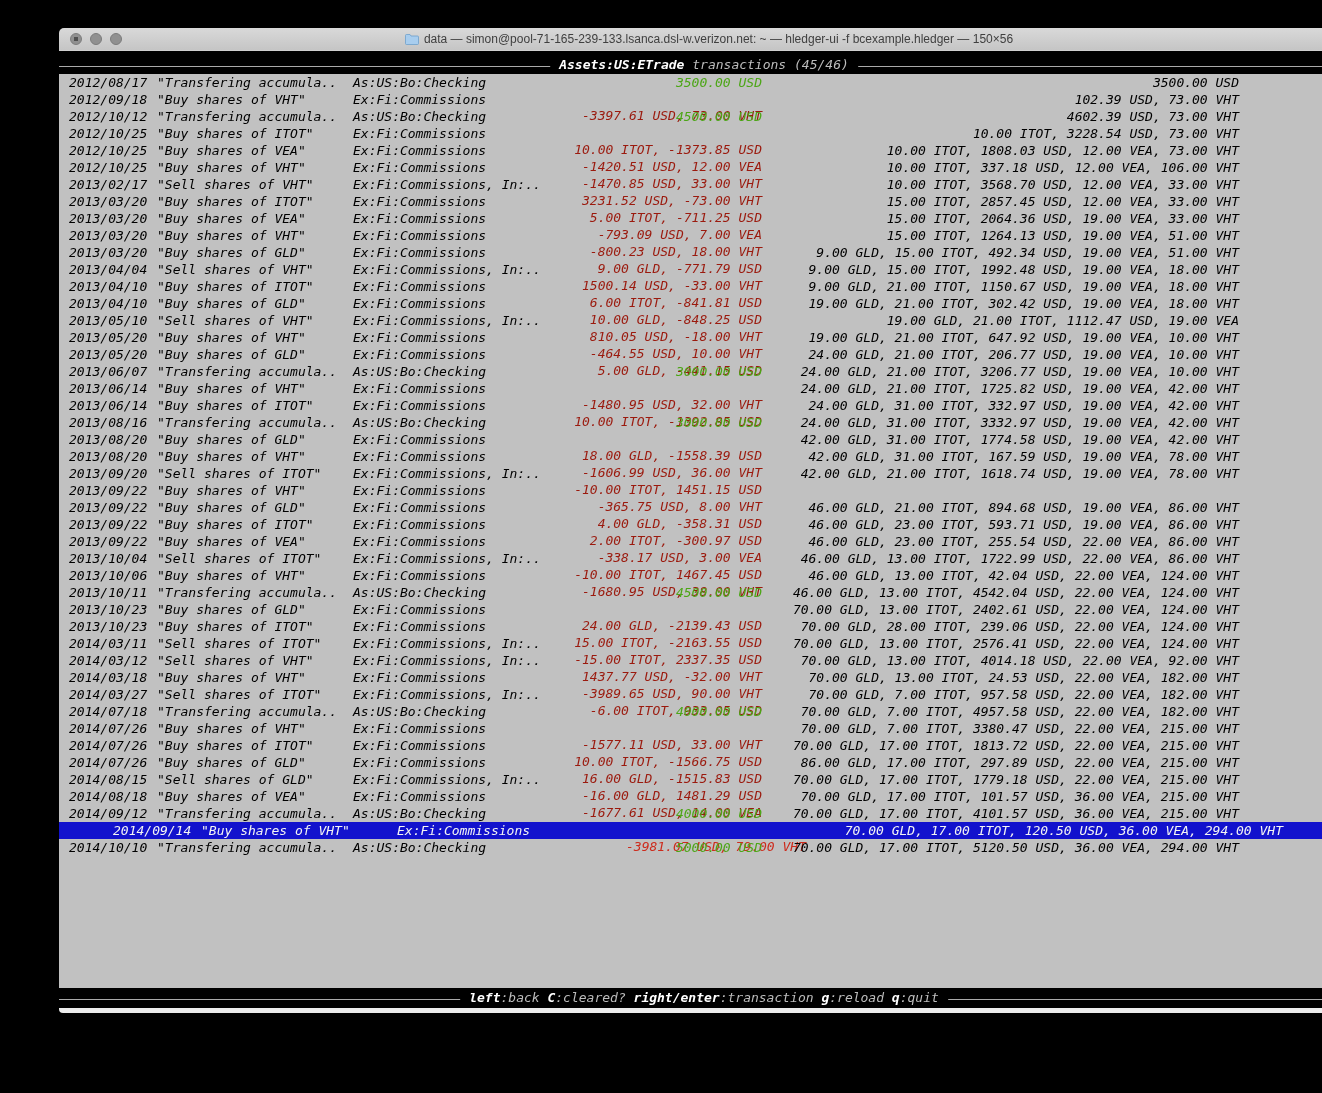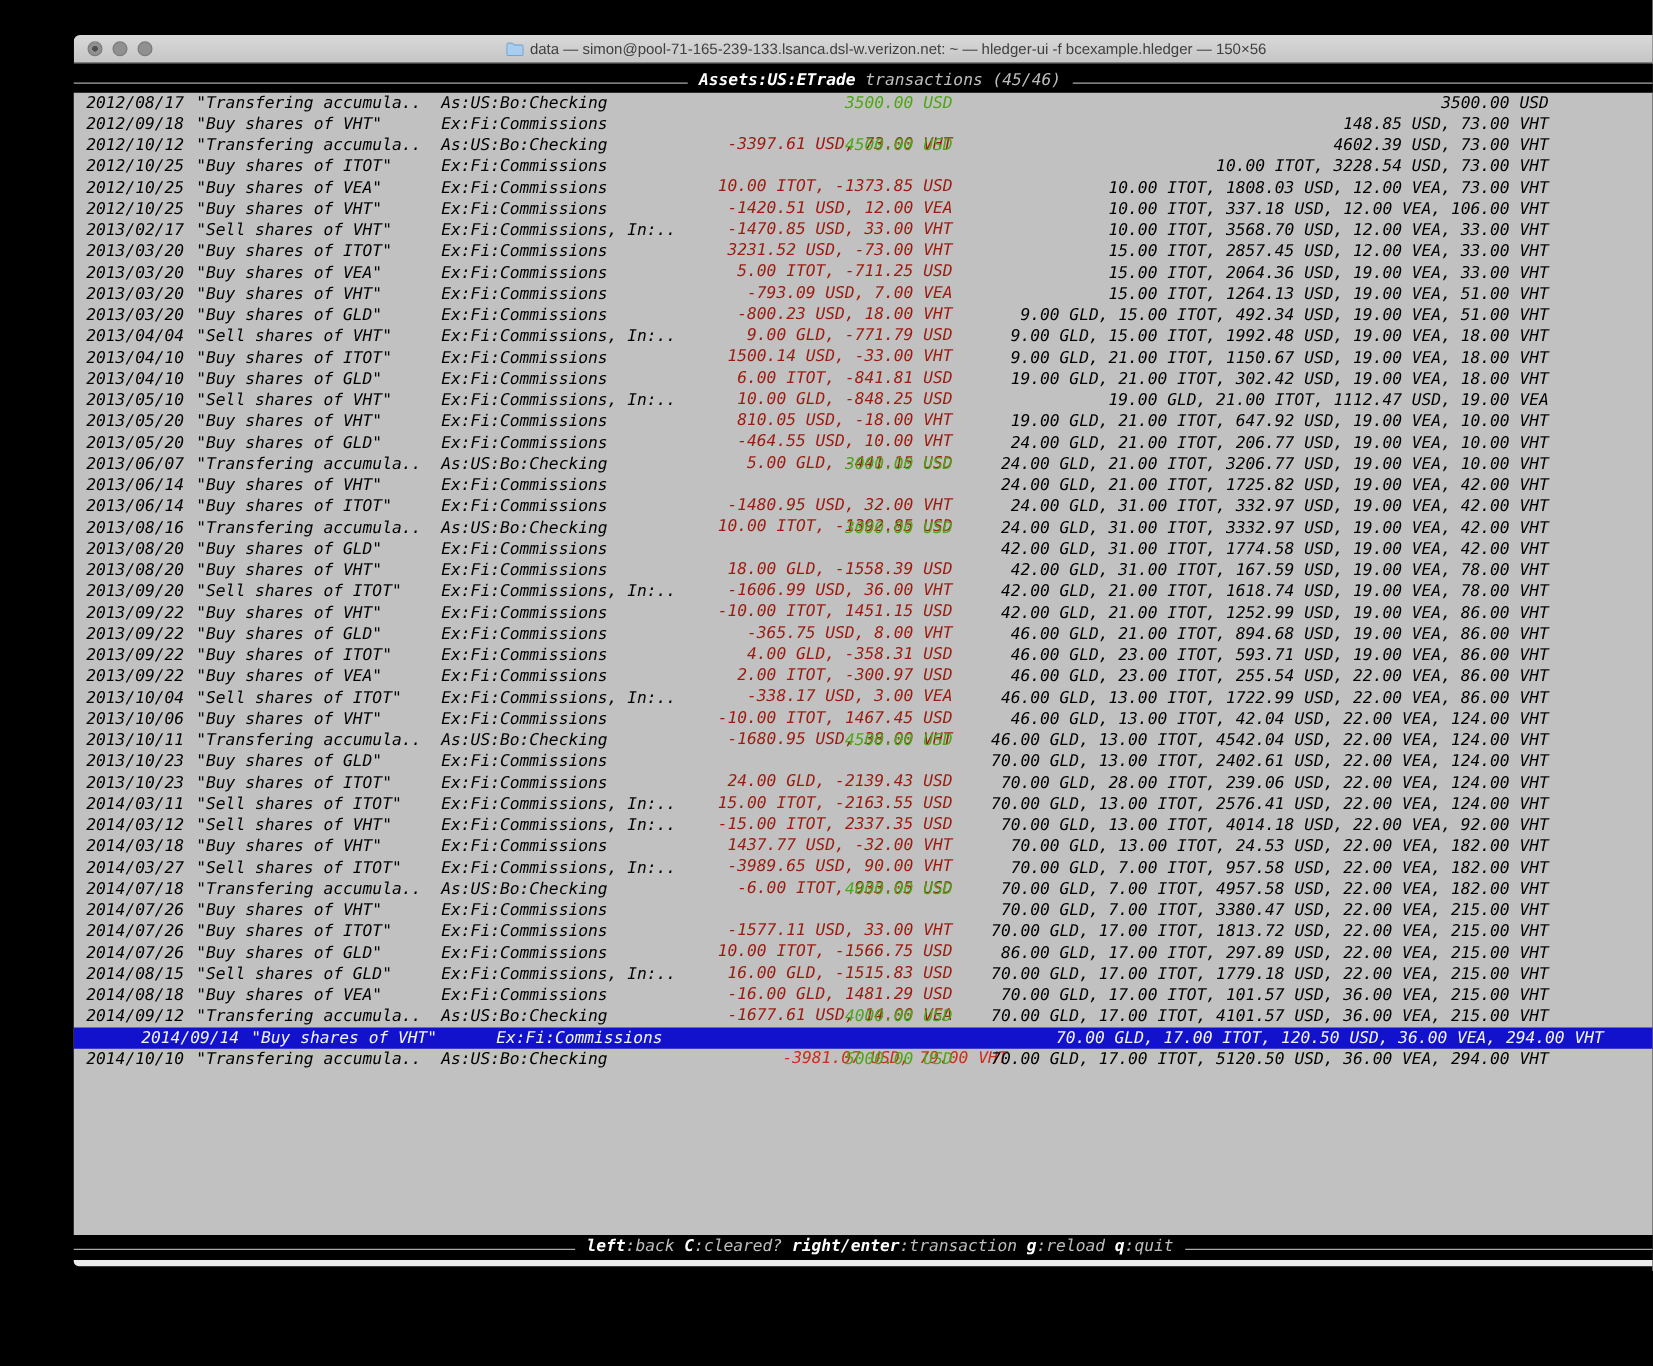--- a/index.html
+++ b/index.html
@@ -90,21 +90,21 @@
     <span class="c-desc">"Transfering accumula..</span>
     <span class="c-acct">As:US:Bo:Checking</span>
     <span class="c-change green">3500.00 USD</span>
     <span class="c-bal">3500.00 USD</span>
   </div>
           <div class="row">
     <span class="c-date">2012/09/18</span>
     <span class="c-desc">"Buy shares of VHT"</span>
     <span class="c-acct">Ex:Fi:Commissions</span>
     <span class="c-change red">-3397.61 USD, 73.00 VHT</span>
-    <span class="c-bal">148.85 USD, 73.00 VHT</span>
+    <span class="c-bal">102.39 USD, 73.00 VHT</span>
   </div>
           <div class="row">
     <span class="c-date">2012/10/12</span>
     <span class="c-desc">"Transfering accumula..</span>
     <span class="c-acct">As:US:Bo:Checking</span>
     <span class="c-change green">4500.00 USD</span>
     <span class="c-bal">4602.39 USD, 73.00 VHT</span>
   </div>
           <div class="row">
     <span class="c-date">2012/10/25</span>
@@ -251,21 +251,20 @@
     <span class="c-desc">"Sell shares of ITOT"</span>
     <span class="c-acct">Ex:Fi:Commissions, In:..</span>
     <span class="c-change red">-10.00 ITOT, 1451.15 USD</span>
     <span class="c-bal">42.00 GLD, 21.00 ITOT, 1618.74 USD, 19.00 VEA, 78.00 VHT</span>
   </div>
           <div class="row">
     <span class="c-date">2013/09/22</span>
     <span class="c-desc">"Buy shares of VHT"</span>
     <span class="c-acct">Ex:Fi:Commissions</span>
     <span class="c-change red">-365.75 USD, 8.00 VHT</span>
-    <span class="c-bal">42.00 GLD, 21.00 ITOT, 1252.99 USD, 19.00 VEA, 86.00 VHT</span>
   </div>
           <div class="row">
     <span class="c-date">2013/09/22</span>
     <span class="c-desc">"Buy shares of GLD"</span>
     <span class="c-acct">Ex:Fi:Commissions</span>
     <span class="c-change red">4.00 GLD, -358.31 USD</span>
     <span class="c-bal">46.00 GLD, 21.00 ITOT, 894.68 USD, 19.00 VEA, 86.00 VHT</span>
   </div>
           <div class="row">
     <span class="c-date">2013/09/22</span>

